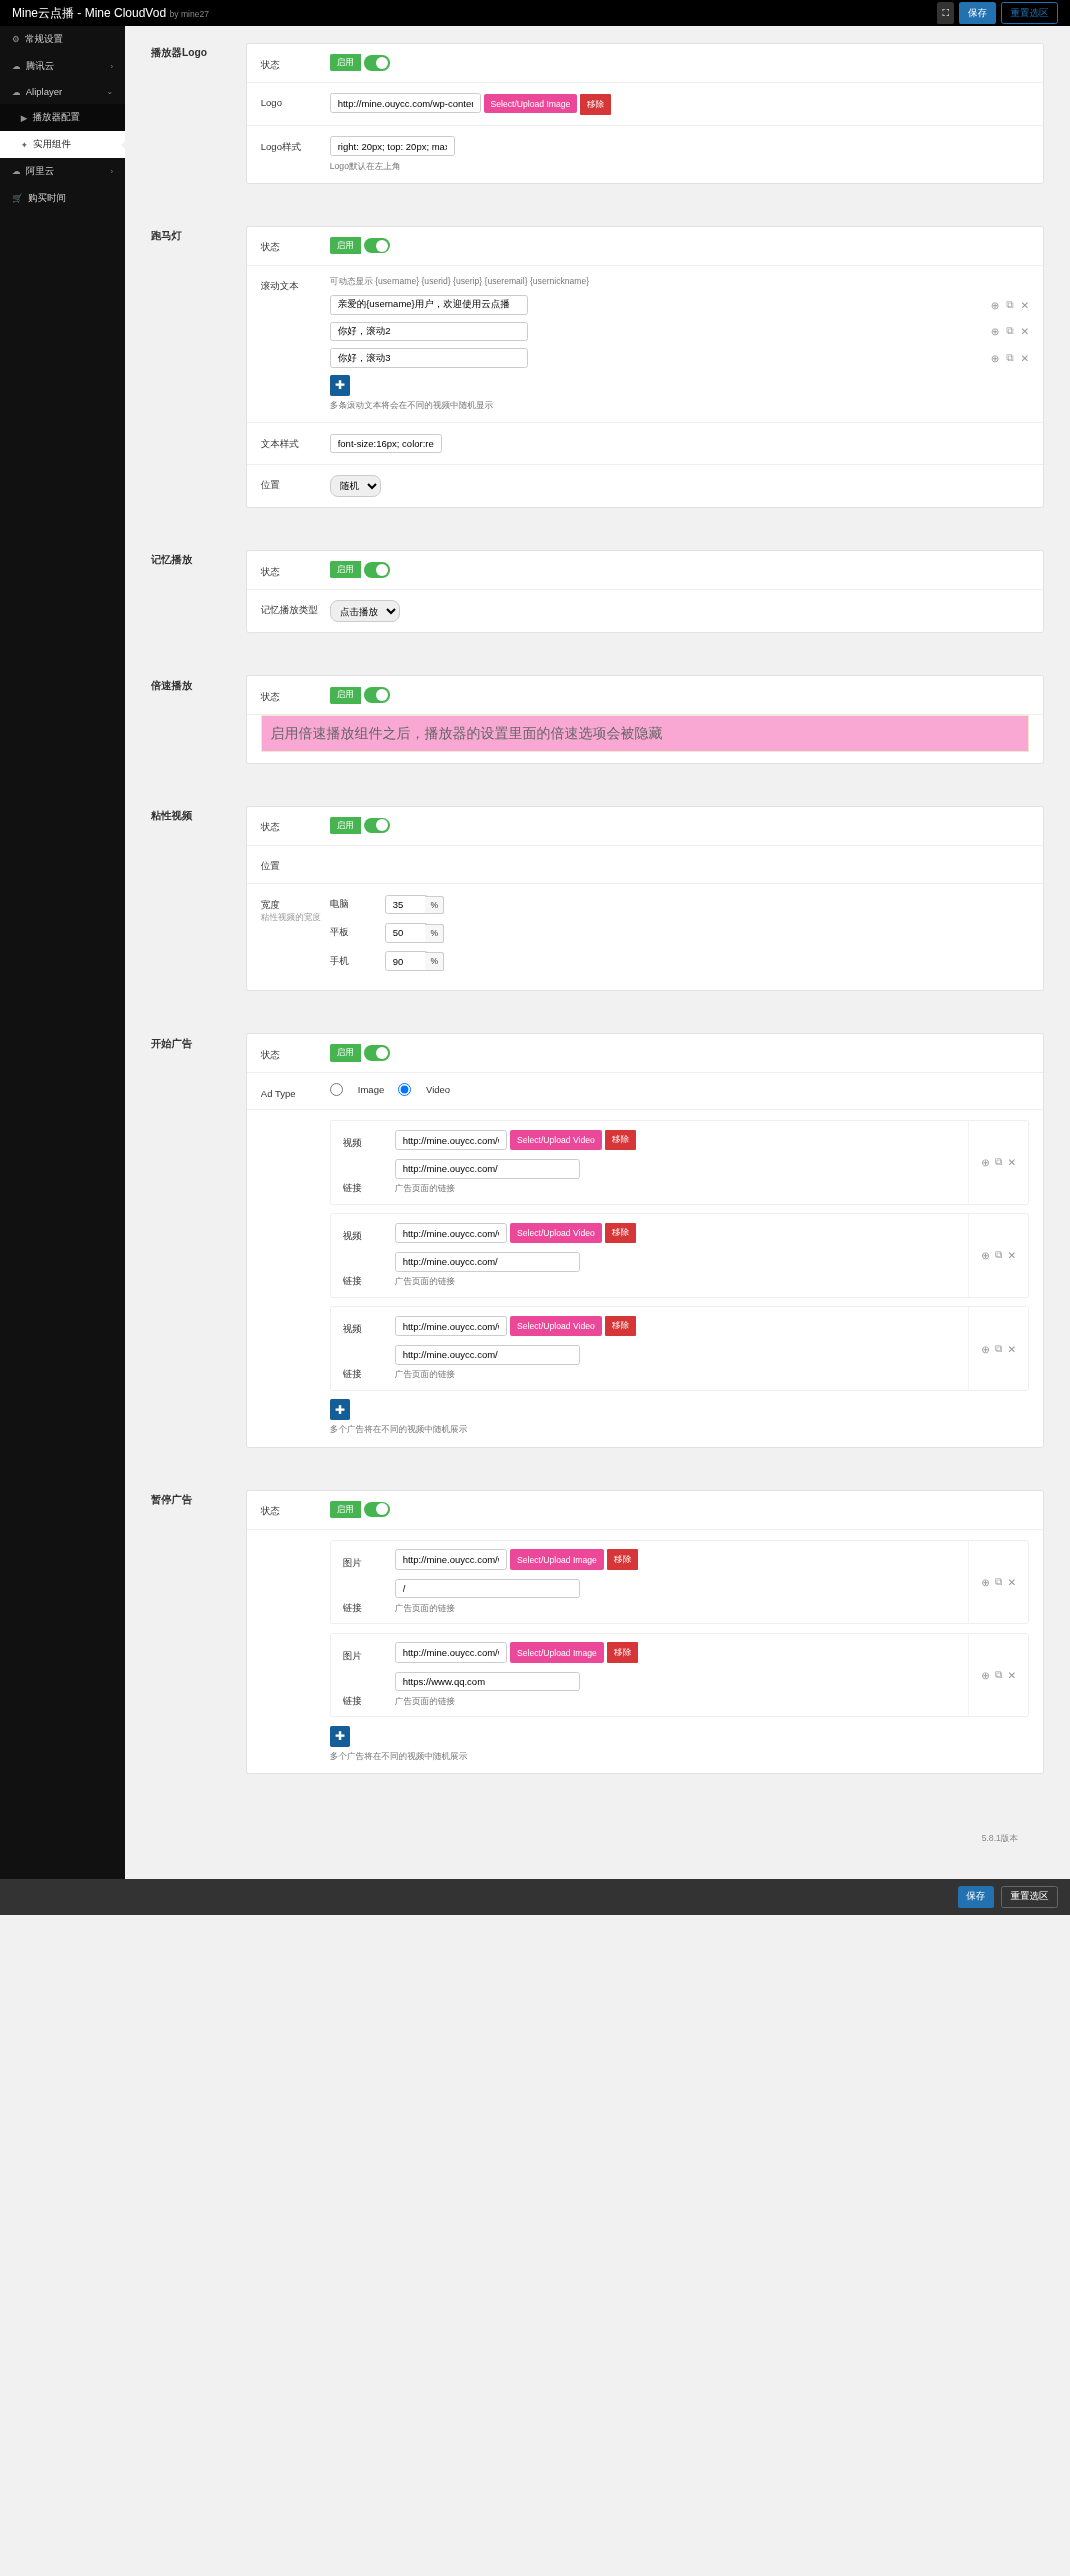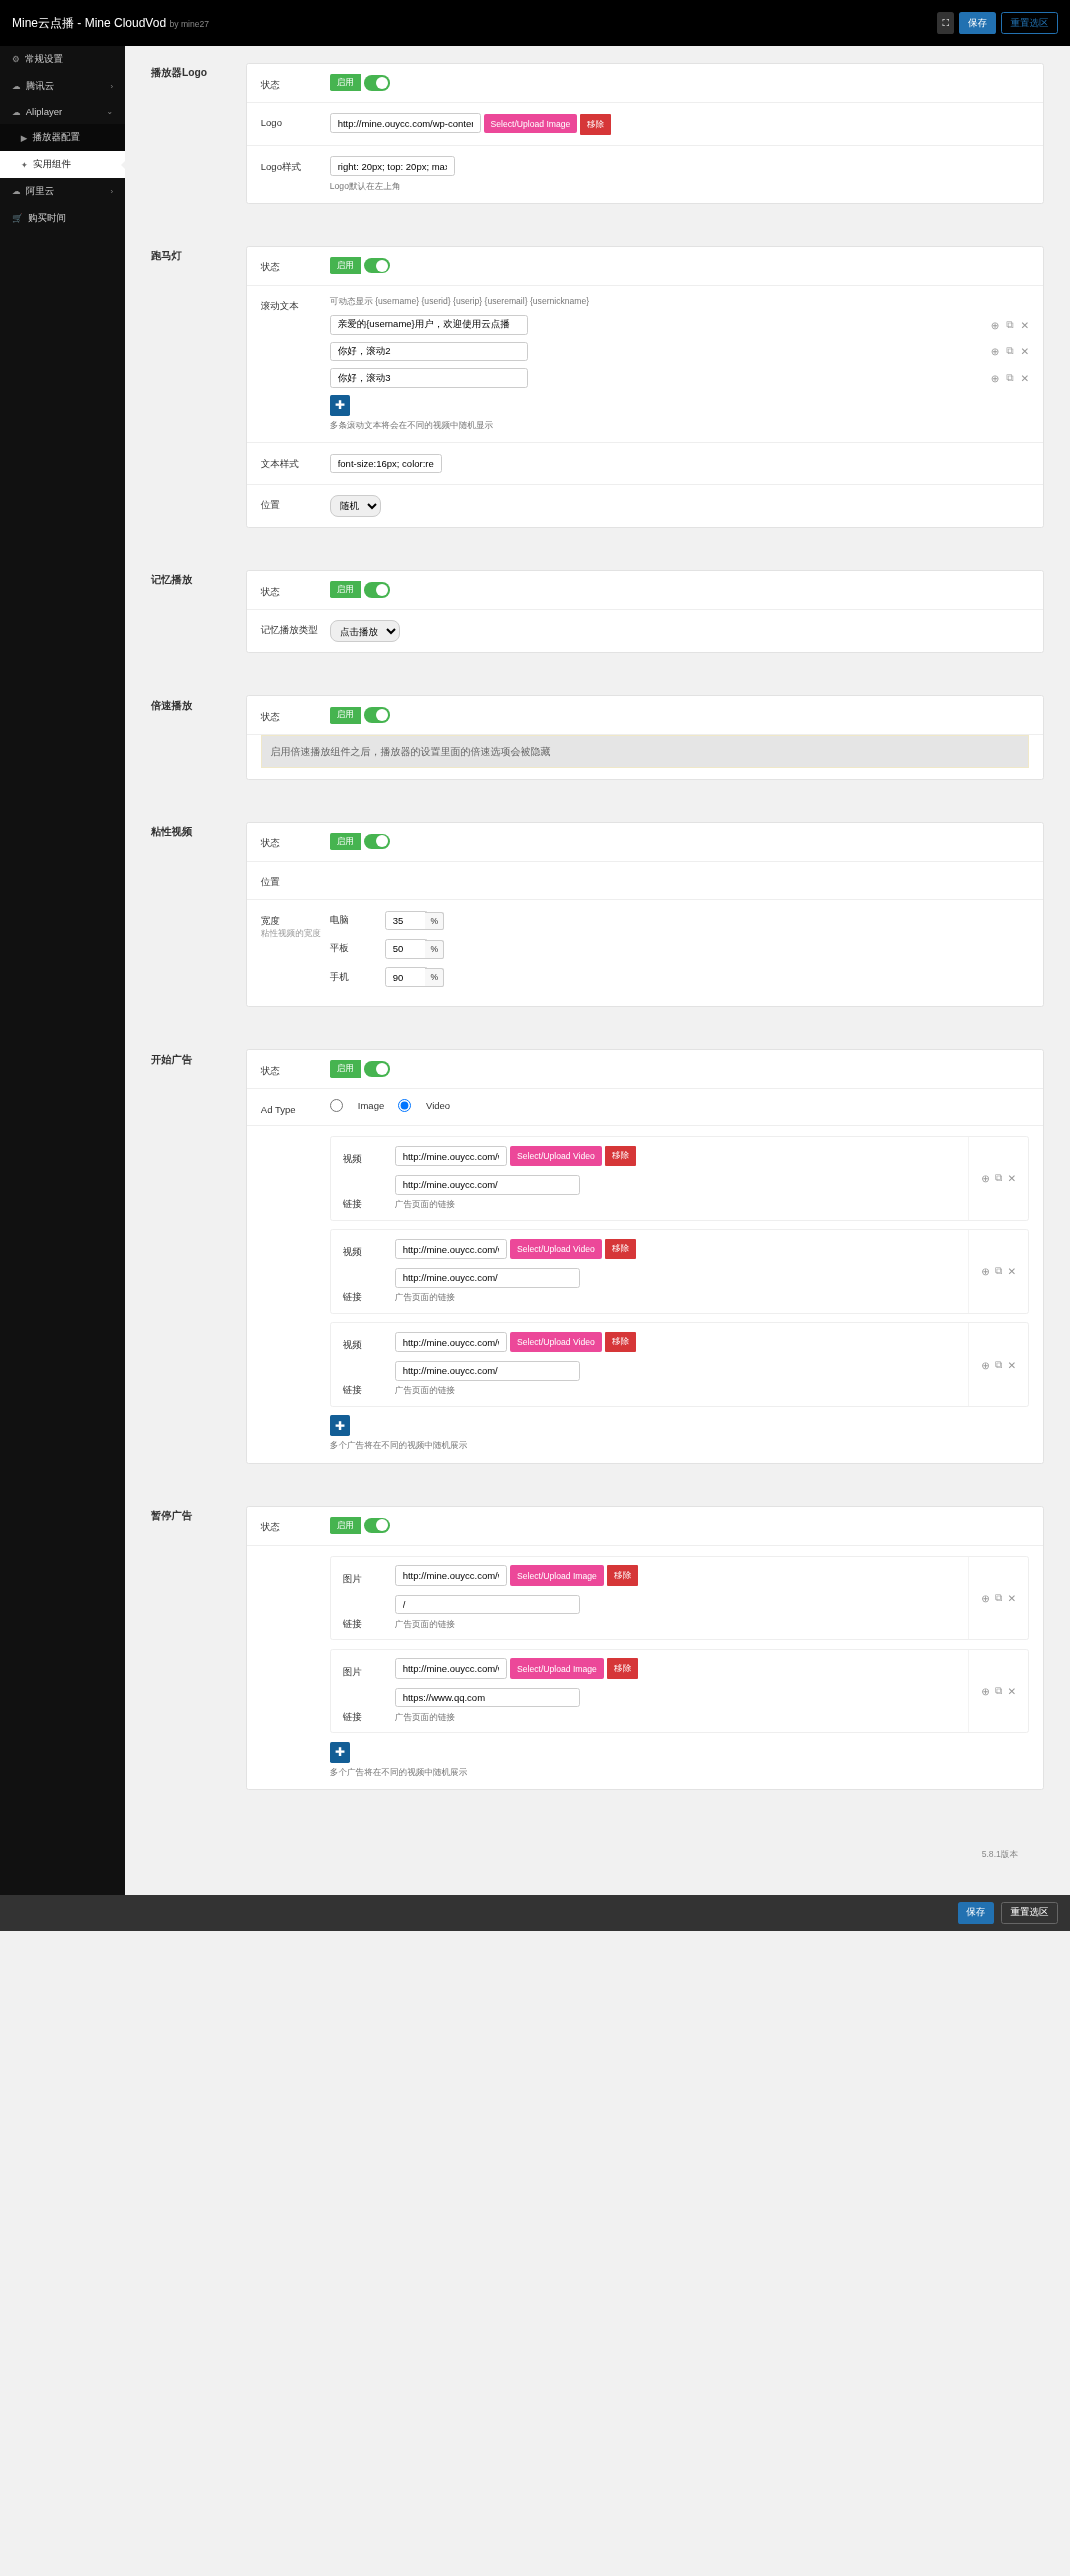--- a/index.html
+++ b/index.html
@@ -1,17 +1,17 @@
 <!DOCTYPE html>
 <html style="font-size:13.8px"><head>
 <meta charset="utf-8">
 <style>
 *{box-sizing:border-box;margin:0;padding:0;font-family:-apple-system,Arial,sans-serif}
 body{background:#f1f1f1;font-size:10.3px;color:#333}
-.topbar{background:#000;color:#fff;height:46px;display:flex;align-items:center;padding:0 12px;justify-content:space-between}
+.topbar{background:#000;color:#fff;height:26px;display:flex;align-items:center;padding:0 12px;justify-content:space-between}
 .brand{font-size:12px;font-weight:400}
 .brand small{color:#888;font-size:8.6px;margin-left:3.4px}
 .top-actions{display:flex;gap:5.2px}
 .btn{padding:3.4px 8.6px;border-radius:2.6px;border:none;cursor:pointer;font-size:9.5px}
 .btn-dark{background:#333;color:#fff;padding:3.4px 5.2px}
 .btn-primary{background:#2271b1;color:#fff}
 .btn-outline{background:transparent;border:0.9px solid #2271b1;color:#2271b1}
 .container{display:flex}
 .sidebar{width:125px;background:#111;min-height:1292px}
 .nav-item{padding:6.9px 12px;color:#ccc;font-size:9.5px;display:flex;align-items:center;justify-content:space-between;cursor:pointer}
@@ -41,21 +41,21 @@
 .btn-blue{background:#ec4899;color:#fff;padding:4.3px 6.9px;font-size:8.6px;border:none;border-radius:2px;cursor:pointer}
 .btn-red{background:#d63638;color:#fff;padding:4.3px 6.9px;font-size:8.6px;border:none;border-radius:1px;cursor:pointer}
 .help{color:#777;font-size:8.6px;margin-top:4.3px}
 .sub-label{color:#999;font-size:8.6px}
 .item-row{display:flex;align-items:center;gap:6.9px;margin-bottom:6.9px}
 .item-row input{flex:0 0 198px}
 .icon-group{display:flex;gap:6.9px;color:#999;font-size:10.3px;margin-left:auto}
 .icon-group span{cursor:pointer}
 .btn-add{background:#135e96;color:#fff;width:20.7px;height:20.7px;border:none;border-radius:1.7px;font-size:12px;cursor:pointer}
 select{border:0.9px solid #ccc;padding:3.4px 5.2px;font-size:9.5px;border-radius:8px;min-width:47px}
-.notice{background:#e5e5e5;border:0.9px solid #f0e8c8;padding:8.6px;font-size:10px;color:#666;margin:0 13.8px 10.3px}
+.notice{background:#f9a8d4;border:0.9px solid #f0e8c8;padding:8.6px;font-size:14px;color:#666;margin:0 13.8px 10.3px}
 .radio-group{display:flex;gap:13.8px;align-items:center}
 .radio-group label{font-size:9.5px;display:flex;align-items:center;gap:15px}
 .inner-card{border:0.9px solid #eee;border-radius:2.6px;margin-bottom:8.6px;display:flex}
 .inner-left{flex:1;padding:8.6px 12px}
 .inner-right{width:60px;display:flex;align-items:center;justify-content:center;gap:5.2px;color:#999;font-size:10.3px;border-left:0.9px solid #f3f3f3}
 .inner-right span{cursor:pointer}
 .inner-row{display:flex;align-items:flex-end;margin-bottom:8.6px}
 .inner-row:last-child{margin-bottom:0}
 .inner-label{width:52px;font-size:9.5px;padding-top:4.3px}
 .inner-body{flex:1}

